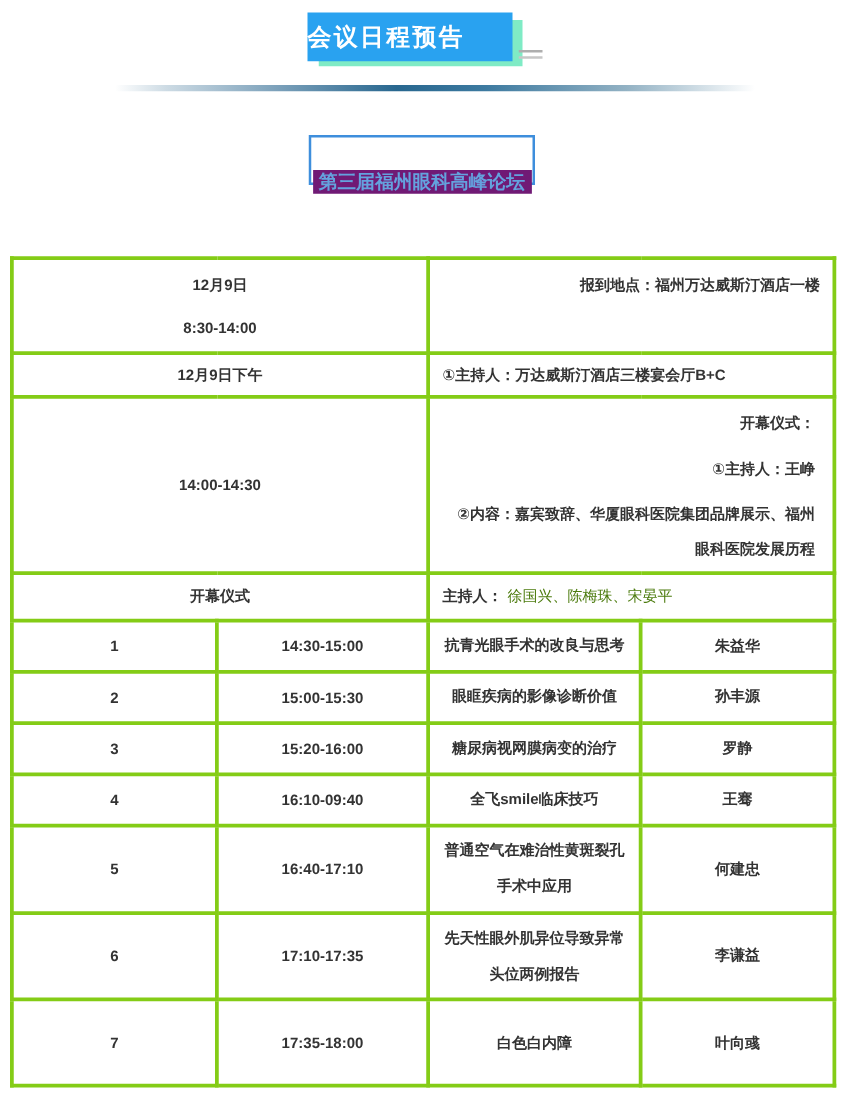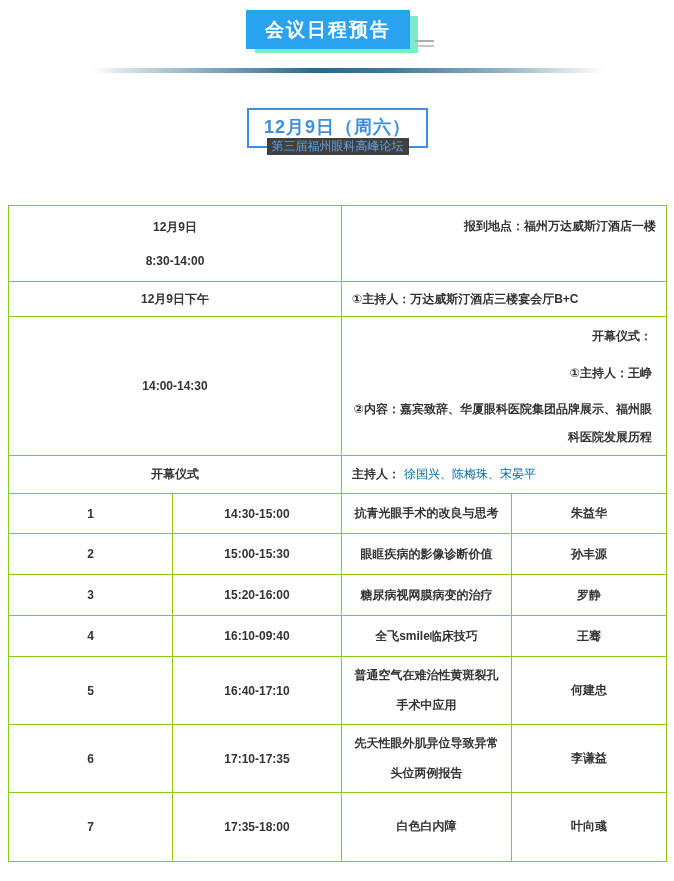--- a/index.html
+++ b/index.html
@@ -3,78 +3,77 @@
 <meta charset="utf-8">
 <style>
   * { margin:0; padding:0; box-sizing:border-box; }
   html,body { background:#ffffff; }
   body { font-family:"Liberation Sans","DejaVu Sans",sans-serif; }
   .page { position:relative; width:674px; height:881px; margin:0 auto; background:#fff; overflow:hidden; }
 
   
   .banner-shadow { position:absolute; left:255px; top:16px; width:163px; height:37px; background:#7feBC5; }
   .banner { position:absolute; left:246px; top:10px; width:164px; height:39px; background:#29a2f0;
-            display:flex; align-items:center; justify-content:center;
+            display:flex; align-items:center; 
             color:#ffffff; font-size:19px; font-weight:bold; letter-spacing:2px; }
   .equals { position:absolute; left:415px; top:40px; }
   .equals .bar { width:19px; height:2px; background:#aeaeae; margin-bottom:3px; }
   .equals .bar:last-child { background:#c6c6c6; }
 
   
   .divider { position:absolute; left:92px; top:68px; width:512px; height:5px; border-radius:3px;
     background:linear-gradient(90deg, rgba(185,205,217,0) 0%, #cddbe4 8%, #6f98b4 28%, #28678f 44%, #3d7aa0 58%, #93b2c4 80%, rgba(185,205,217,0) 100%); }
 
   
   .date-box { position:absolute; left:247px; top:108px; width:181px; height:40px; border:2px solid #3e8edc; }
   .date-title { text-align:center; line-height:35px; color:#3e8edc; font-size:18px; font-weight:bold; letter-spacing:1px; }
-  .date-sub { position:absolute; left:50%; bottom:-9px; transform:translateX(-50%); background:#404040;
-              padding:0 5px; white-space:nowrap; color:#64a2de; font-size:12px; font-weight:normal; }
+  .date-sub { position:absolute; left:50%; bottom:-9px; transform:translateX(-50%); background:#701a75;
+              padding:0 5px; white-space:nowrap; color:#64a2de; font-size:15px; font-weight:bold; }
 
   
   .table-wrap { position:absolute; left:8px; top:205px; width:658px; }
   table { border-collapse:collapse; width:658px; table-layout:fixed; }
-  td { border:1px solid #84cc16; color:#333; font-size:12px; font-weight:bold;
+  td { border:3px solid #84cc16; color:#333; font-size:12px; font-weight:bold;
        text-align:center; vertical-align:middle; padding:4px 8px; overflow:hidden; }
   .rh76  { height:76px; }
   .rh35  { height:35px; }
   .rh127 { height:127px; }
   .rh38  { height:38px; }
   .rh40  { height:40px; }
   .rh41  { height:41px; }
   .rh42  { height:42px; }
   .rh60  { height:60px; }
   .rh69  { height:69px; }
 
   td.left-top { text-align:right; vertical-align:top; padding:12px 10px 4px 10px; }
   td.left-mid { text-align:left; padding-left:10px; }
   .two-line div + div { margin-top:18px; }
   td.opening-cell { text-align:left; vertical-align:top; padding:4px 14px 4px 10px; }
   .opening-cell p { line-height:2.3; margin-top:9px; text-align:right; }
   .opening-cell p:first-child { margin-top:2px; }
   .topic { line-height:2.45; }
-  .hosts-names { font-weight:normal; color:#0369a1; margin-left:4px; }
+  .hosts-names { font-weight:normal; color:#4d7c0f; margin-left:4px; }
 </style>
 </head>
 <body>
 
 <div class="page">
 
   <div class="banner-shadow"></div>
   <div class="banner">
     <span>会议日程预告</span>
   </div>
   <div class="equals">
     <div class="bar"></div>
     <div class="bar"></div>
   </div>
 
   <div class="divider"></div>
 
   <div class="date-box">
-    <div class="date-title">12月9日（周六）</div>
     <div class="date-sub">第三届福州眼科高峰论坛</div>
   </div>
 
   <div class="table-wrap">
     <table>
       <colgroup>
         <col style="width:164px">
           <col style="width:169px">
           <col style="width:170px">
           <col style="width:155px">

